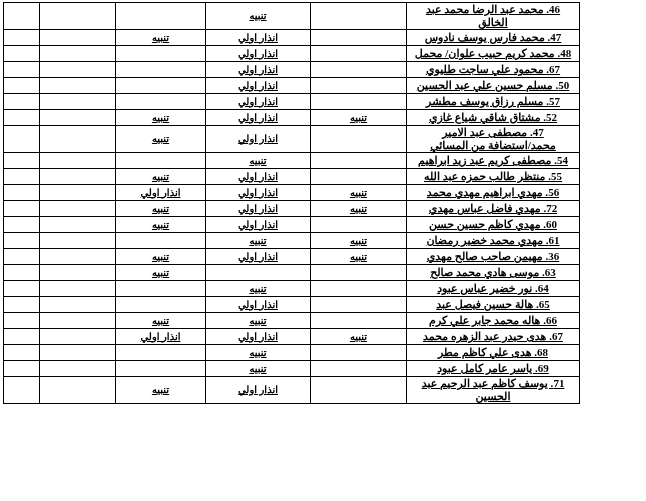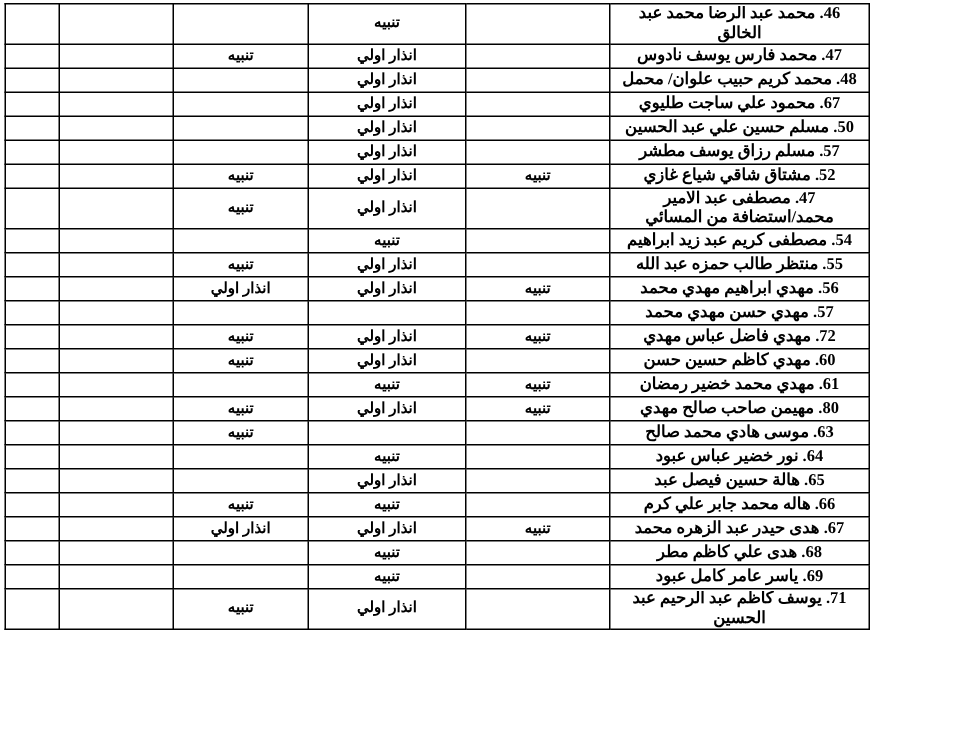--- a/index.html
+++ b/index.html
@@ -15,20 +15,21 @@
     width: 646px;
     height: 501px;
     background: #ffffff;
   }
   table.wtable {
     border-collapse: collapse;
     table-layout: fixed;
     margin: 2px 0 0 3px;
     width: 576px;
     background: #ffffff;
+    text-decoration: underline;
   }
   table.wtable td {
     border: 1px solid #000000;
     text-align: center;
     vertical-align: middle;
     color: #000000;
     font-family: "Liberation Serif", "DejaVu Serif", serif;
     font-weight: bold;
     padding: 0 2px;
     overflow: hidden;
@@ -148,28 +149,20 @@
           <td class="mark"></td>
           <td class="mark"></td>
           <td class="mark">انذار اولي</td>
           <td class="mark">انذار اولي</td>
           <td class="mark">تنبيه</td>
           <td class="name">56. مهدي ابراهيم مهدي محمد</td>
         </tr>
         <tr>
           <td class="mark"></td>
           <td class="mark"></td>
-          <td class="mark"></td>
-          <td class="mark"></td>
-          <td class="mark"></td>
-          <td class="name">57. مهدي حسن مهدي محمد</td>
-        </tr>
-        <tr>
-          <td class="mark"></td>
-          <td class="mark"></td>
           <td class="mark">تنبيه</td>
           <td class="mark">انذار اولي</td>
           <td class="mark">تنبيه</td>
           <td class="name">72. مهدي فاضل عباس مهدي</td>
         </tr>
         <tr>
           <td class="mark"></td>
           <td class="mark"></td>
           <td class="mark">تنبيه</td>
           <td class="mark">انذار اولي</td>
@@ -183,21 +176,21 @@
           <td class="mark">تنبيه</td>
           <td class="mark">تنبيه</td>
           <td class="name">61. مهدي محمد خضير رمضان</td>
         </tr>
         <tr>
           <td class="mark"></td>
           <td class="mark"></td>
           <td class="mark">تنبيه</td>
           <td class="mark">انذار اولي</td>
           <td class="mark">تنبيه</td>
-          <td class="name">80. مهيمن صاحب صالح مهدي</td>
+          <td class="name">36. مهيمن صاحب صالح مهدي</td>
         </tr>
         <tr>
           <td class="mark"></td>
           <td class="mark"></td>
           <td class="mark">تنبيه</td>
           <td class="mark"></td>
           <td class="mark"></td>
           <td class="name">63. موسى هادي محمد صالح</td>
         </tr>
         <tr>

